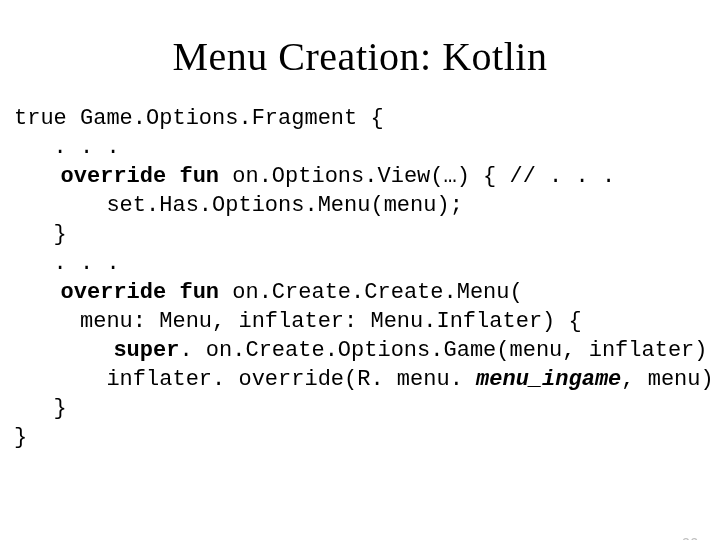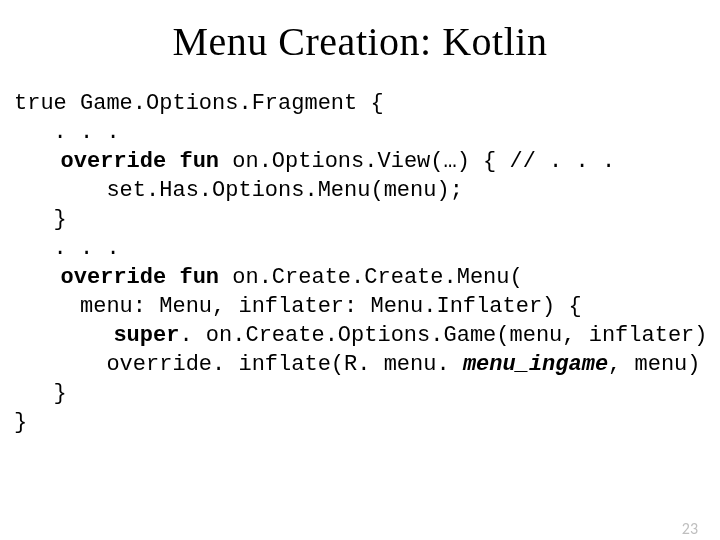--- a/index.html
+++ b/index.html
@@ -16,21 +16,21 @@
   .slide {
     width: 720px;
     height: 540px;
     position: relative;
     box-sizing: border-box;
   }
   .title {
     text-align: center;
     font-size: 40px;
     font-weight: 400;
-    margin-top: 18px;
+    margin-top: 33px;
     margin-bottom: 24px;
     letter-spacing: 0.5px;
   }
   .code {
     font-family: Consolas, "Courier New", monospace;
     font-size: 22px;
     line-height: 1.32;
     white-space: pre;
     margin-left: 14px;
   }
@@ -54,19 +54,19 @@
 
   <div class="code"><span>true Game.Options.Fragment {</span>
 <span>   . . .</span>
 <span>   </span><span class="kw">override fun</span><span> on.Options.View(…) { // . . .</span>
 <span>       set.Has.Options.Menu(menu);</span>
 <span>   }</span>
 <span>   . . .</span>
 <span>   </span><span class="kw">override fun</span><span> on.Create.Create.Menu(</span>
 <span>     menu: Menu, inflater: Menu.Inflater) {</span>
 <span>       </span><span class="kw">super</span><span>. on.Create.Options.Game(menu, inflater)</span>
-<span>       override. inflate(R. menu. </span><span class="it">menu_ingame</span><span>, menu)</span>
+<span>       inflater. override(R. menu. </span><span class="it">menu_ingame</span><span>, menu)</span>
 <span>   }</span>
 <span>}</span></div>
 
   <div class="pagenum">23</div>
 
 </div>
 
 </body></html>

